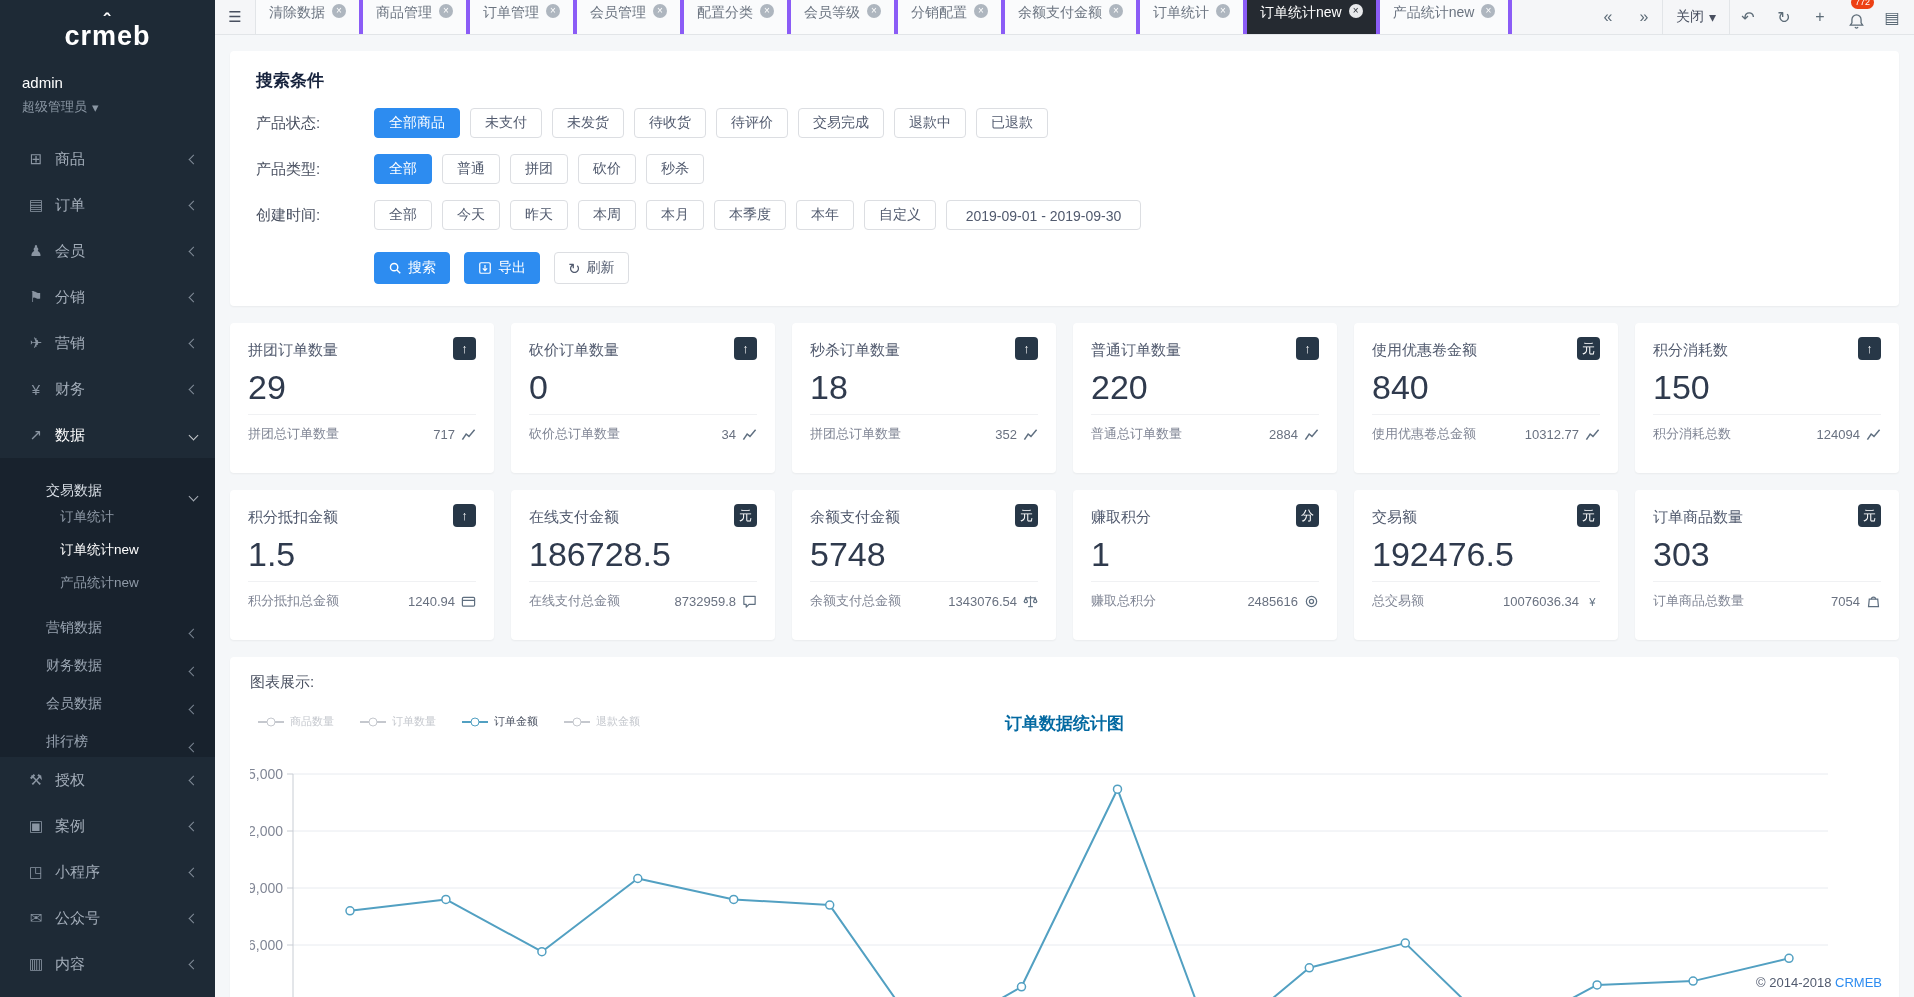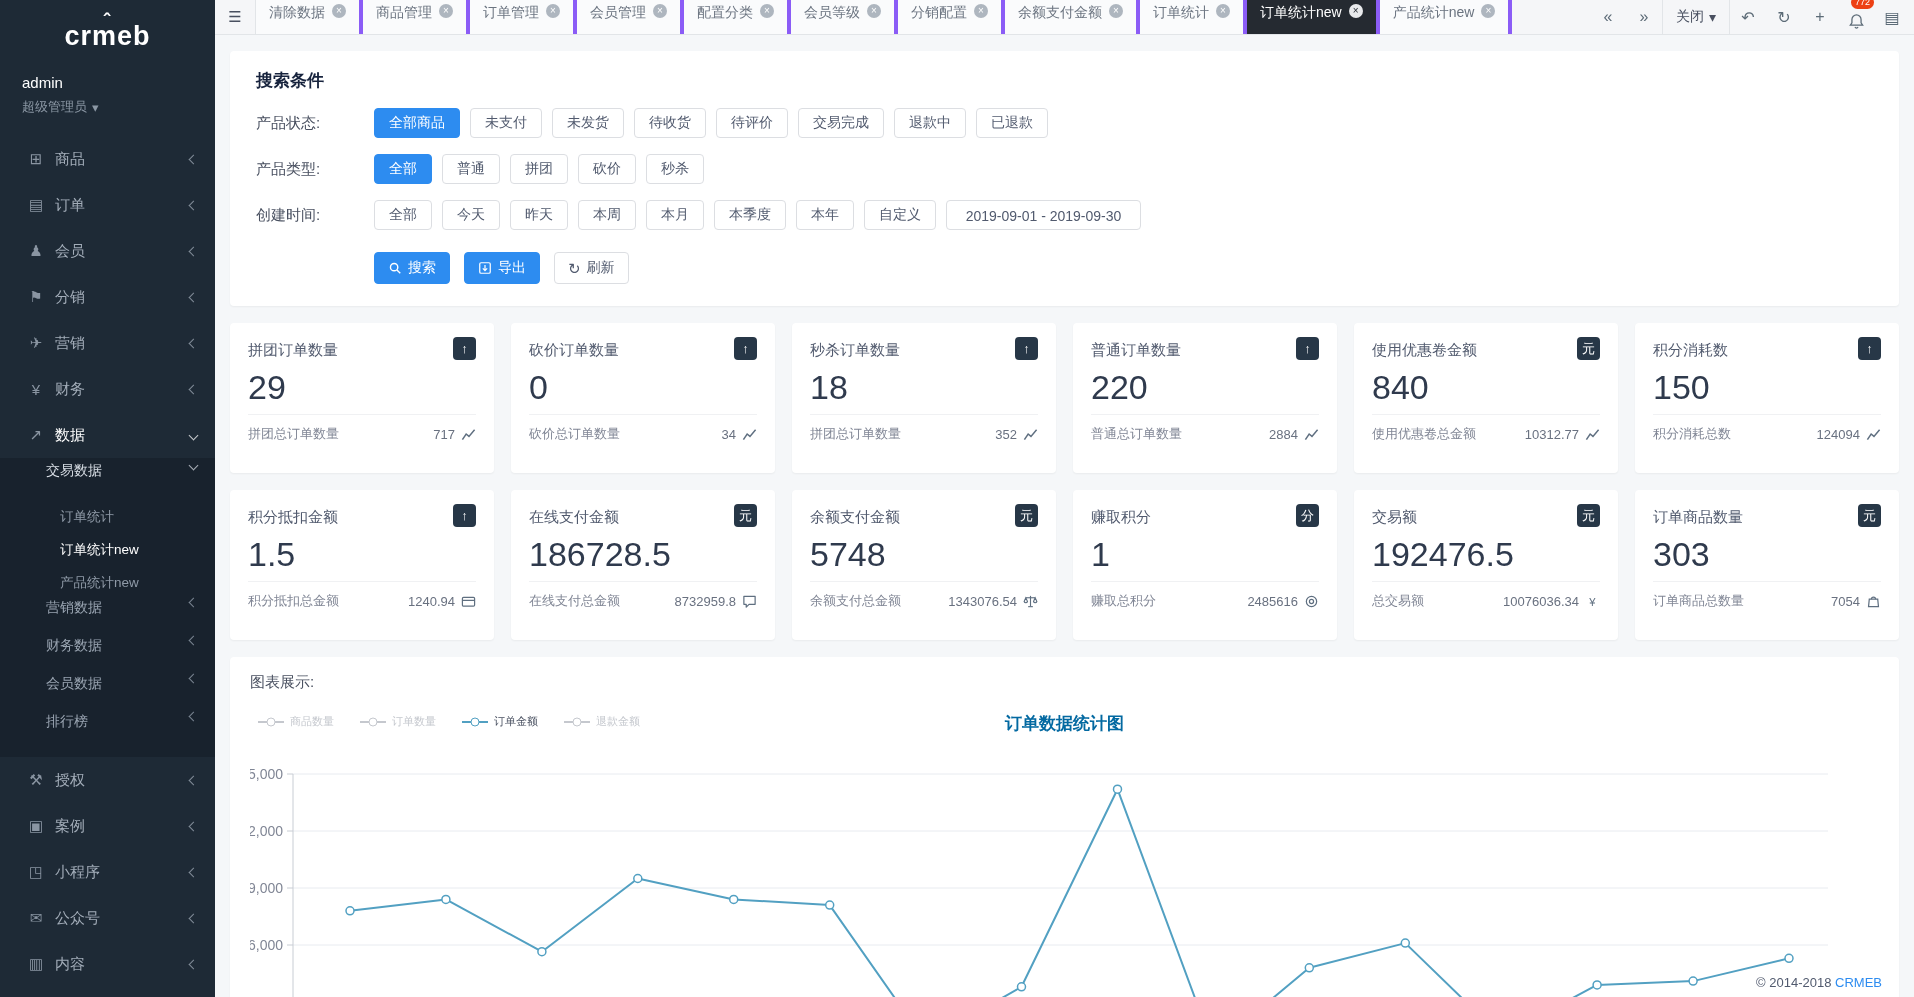--- a/index.html
+++ b/index.html
@@ -14,21 +14,21 @@
   .user-role{font-size:13px;color:#8c98a5;margin-top:7px;display:flex;align-items:center;gap:5px;cursor:pointer;}
   .side-menu{margin-top:8px;}
   .side-item{height:46px;display:flex;align-items:center;padding:0 18px 0 24px;font-size:15px;cursor:pointer;color:#a3adb9;}
   .side-item.expanded{color:#fff;}
   .s-icon{width:24px;font-size:15px;color:#8a95a2;text-align:center;flex:none;}
   .side-item .s-label{flex:1;margin-left:7px;}
   .chev{display:inline-block;width:6px;height:6px;border-right:1.5px solid currentColor;border-bottom:1.5px solid currentColor;opacity:.75;}
   .chev.left{transform:rotate(135deg);}
   .chev.down{transform:rotate(45deg);}
   .submenu{background:#18222d;padding:4px 0 6px;}
-  .sub-item{height:38px;display:flex;align-items:flex-start;padding:0 18px 0 46px;font-size:14px;color:#9aa5b2;cursor:pointer;}
+  .sub-item{height:38px;display:flex;align-items:flex-end;padding:0 18px 0 46px;font-size:14px;color:#9aa5b2;cursor:pointer;}
   .sub-item.expanded{color:#d8dee5;}
   .sub-item .s-label{flex:1;}
   .leaf-item{height:33px;display:flex;align-items:center;padding-left:60px;font-size:13.5px;color:#8f9aa7;cursor:pointer;}
   .leaf-item.active{color:#fff;}
   
   .topbar{position:absolute;left:215px;right:0;top:0;height:34px;background:#f5f6f8;border-bottom:1px solid #e2e5e8;display:flex;align-items:stretch;z-index:9;}
   .tb-burger{width:40px;display:flex;align-items:center;justify-content:center;font-size:15px;color:#495060;cursor:pointer;}
   .tabs{display:flex;flex:1;overflow:hidden;border-left:1px solid #e2e5e8;}
   .tab{display:flex;align-items:flex-start;gap:7px;padding:4px 13px;font-size:14px;color:#6b7480;background:#fafbfc;border-right:4px solid #8b5cf6;cursor:pointer;white-space:nowrap;}
   .tab.active{background:#252a31;color:#fff;}

